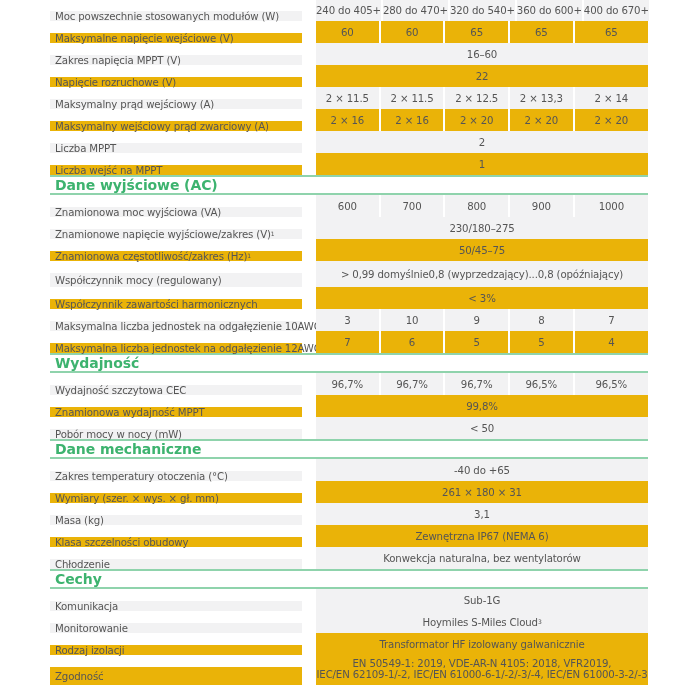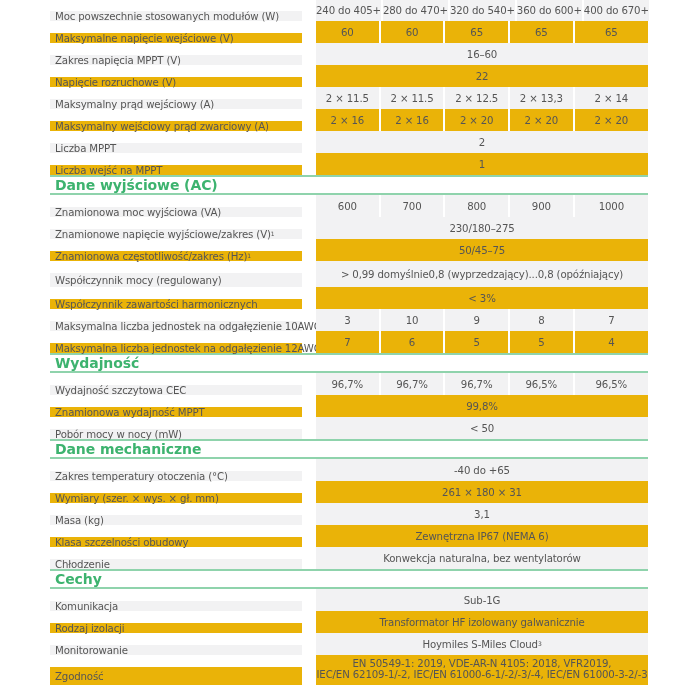--- a/index.html
+++ b/index.html
@@ -220,35 +220,35 @@
       </div>
   </div>
 
   <div class="sec">Cechy</div>
   <div class="row g">
     <div class="lbl">Komunikacja</div>
     <div class="vals">
         <div class="v span">Sub-1G</div>
       </div>
   </div>
-  <div class="row w">
-    <div class="lbl">Rodzaj izolacji</div>
-    <div class="vals">
-        <div class="v span">Transformator HF izolowany galwanicznie</div>
-      </div>
-  </div>
   <div class="row g">
     <div class="lbl">Monitorowanie</div>
     <div class="vals">
       <div class="v span">
         <span>Hoymiles S-Miles Cloud</span>
           <sup>3</sup>
       </div>
     </div>
   </div>
+  <div class="row w">
+    <div class="lbl">Rodzaj izolacji</div>
+    <div class="vals">
+        <div class="v span">Transformator HF izolowany galwanicznie</div>
+      </div>
+  </div>
   <div class="row w tall2">
     <div class="lbl">Zgodność</div>
     <div class="vals">
       <div class="v span" style="flex-direction:column;justify-content:flex-start;padding-top:3px;">
         <span>EN 50549-1: 2019, VDE-AR-N 4105: 2018, VFR2019,</span>
         <span>IEC/EN 62109-1/-2, IEC/EN 61000-6-1/-2/-3/-4, IEC/EN 61000-3-2/-3</span>
       </div>
     </div>
   </div>
 

